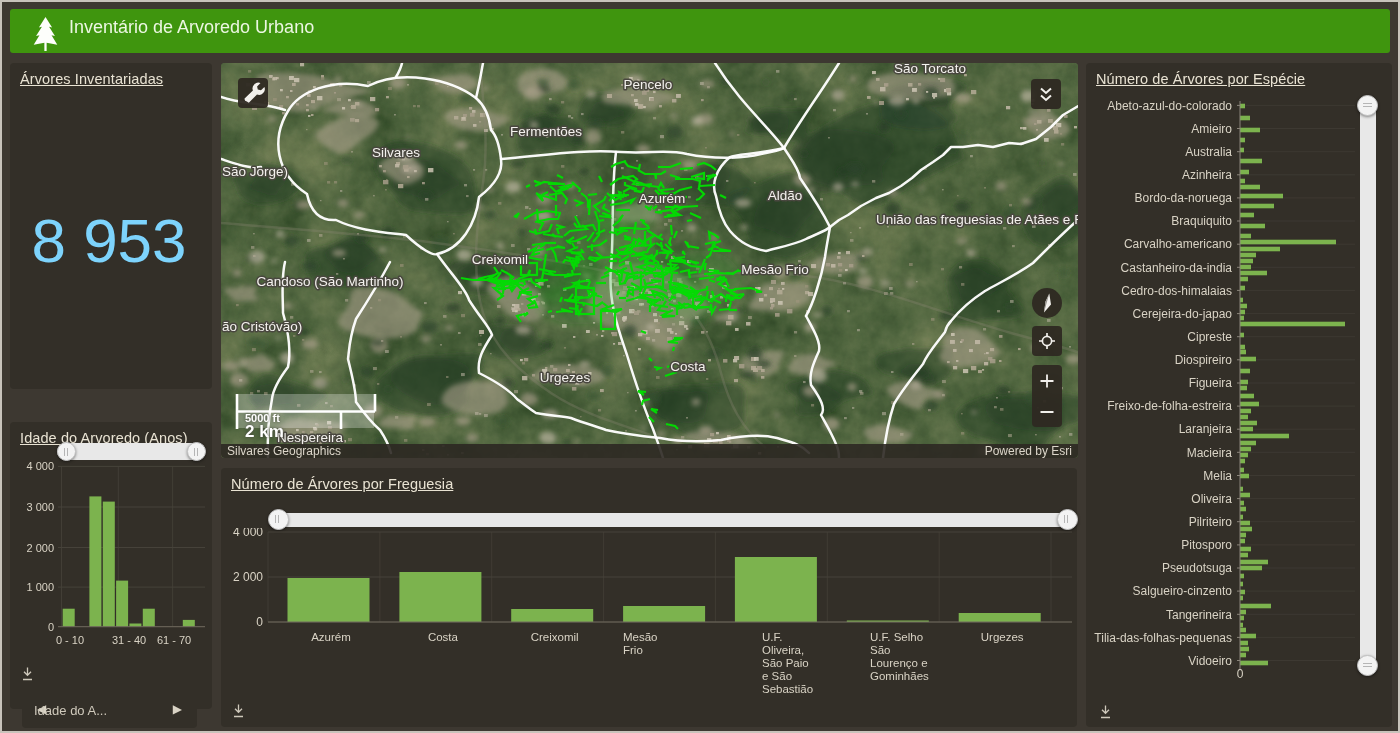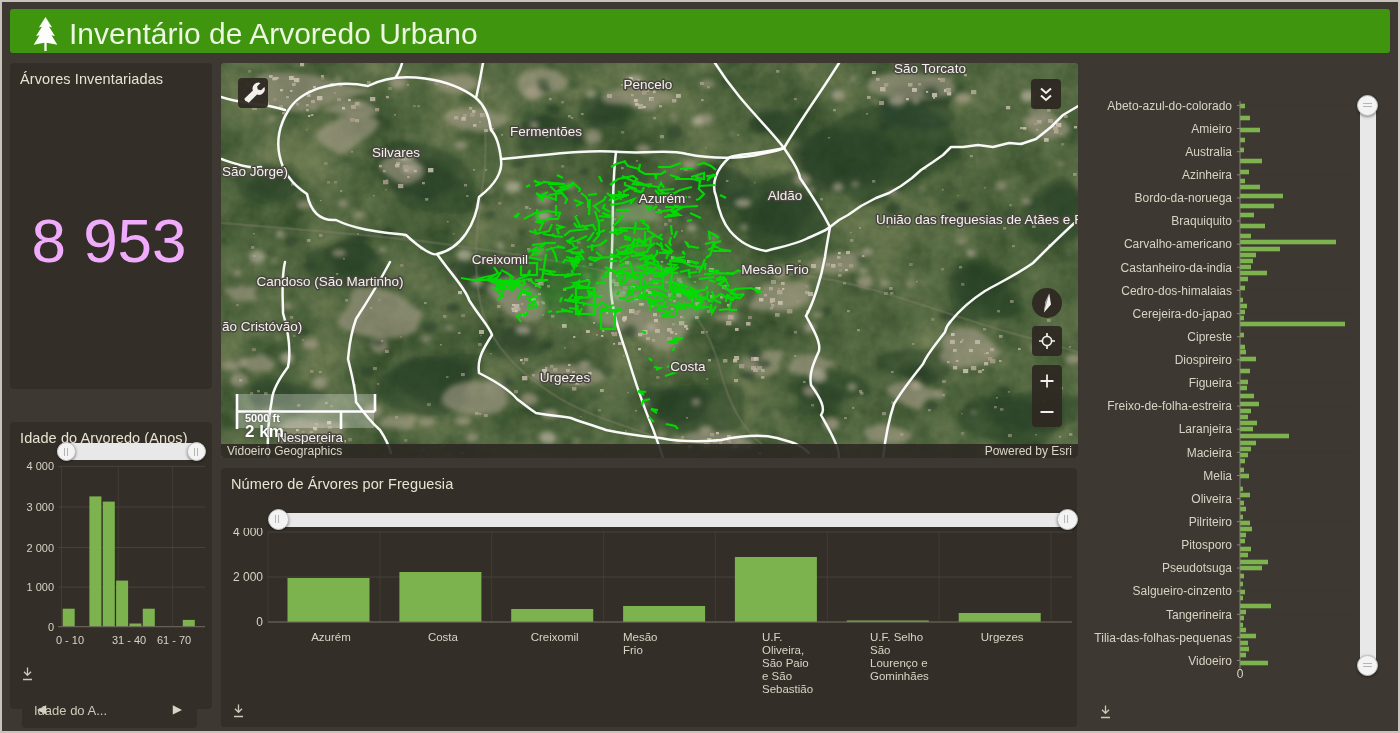--- a/index.html
+++ b/index.html
@@ -1,25 +1,25 @@
 <!DOCTYPE html>
 <html><head>
 <meta charset="utf-8">
 <style>
 * { margin:0; padding:0; box-sizing:border-box; }
 html,body { width:1400px; height:733px; overflow:hidden; }
 body { font-family:"Liberation Sans", sans-serif; background:#c8c3bb; }
 #page { position:absolute; left:0; top:0; width:1400px; height:733px; background:#3d3831; overflow:hidden; }
 #frame { position:absolute; left:0; top:0; width:1400px; height:733px; border:2px solid #c8c3bb; z-index:99; pointer-events:none; }
 .panel { position:absolute; background:#332f28; border-radius:4px; }
-.ptitle { position:absolute; left:10px; top:8px; font-size:14.5px; color:#e9e3d3; letter-spacing:0.1px; }
+.ptitle { position:absolute; left:10px; top:8px; font-size:14.5px; color:#e9e3d3; letter-spacing:0.1px;text-decoration:underline; }
 #hdr { position:absolute; left:10px; top:9px; width:1380px; height:44px; background:#3f950e; border-radius:3px; }
-#hdr .txt { position:absolute; left:59px; top:8px; font-size:30px; color:#ecf7e2; }
+#hdr .txt { position:absolute; left:59px; top:8px; font-size:18px; color:#ecf7e2; }
 #hdr svg { position:absolute; left:23px; top:8px; }
-#bignum { position:absolute; left:0; top:147px; width:198px; text-align:center; font-size:62px; color:#f0abfc; line-height:1; }
+#bignum { position:absolute; left:0; top:147px; width:198px; text-align:center; font-size:62px; color:#7dd3fc; line-height:1; }
 #age-tab { position:absolute; left:22px; top:691px; width:175px; height:37px; background:#332f28; border-radius:0 0 4px 4px; }
 #age-tab .lbl { position:absolute; left:12px; top:12px; width:100%; text-align:left; font-size:13px; color:#cfc9bb; }
 #age-tab .ar { position:absolute; top:11px; font-size:12px; color:#d9d3c5; }
 #map-wrap { position:absolute; left:221px; top:63px; width:857px; height:395px; border-radius:4px; overflow:hidden; background:#4a5d3c; }
 #attr { position:absolute; left:0; top:381px; width:857px; height:14px; background:rgba(44,40,34,0.9); color:#dcd6ca; font-size:12px; }
 #attr .l { position:absolute; left:6px; top:0px; }
 #attr .r { position:absolute; right:6px; top:0px; }
 .mbtn { position:absolute; background:rgba(46,41,34,0.95); border-radius:4px; width:30px; height:30px; }
 .slider { position:absolute; background:#e8e8e8; border-radius:9px; }
 .handle { position:absolute; width:19px; height:19px; border-radius:50%; background:#f3f3f3; border:1px solid #c2c2c2; box-shadow:0 1px 3px rgba(0,0,0,0.45); }
@@ -1434,21 +1434,21 @@
         </svg>
 </div>
 <div style="position:absolute; left:15px; top:331px; width:138px; height:34px; background:rgba(255,255,255,0.28);"></div>
 <svg class="abs" style="left:13px; top:329px;" width="145" height="40" viewBox="0 0 145 40">
   <path d="M3 2 L3 37 M3 19.5 L141 19.5 M141 19.5 L141 2 M107 19.5 L107 37" stroke="#ffffff" stroke-width="2.6" fill="none"></path>
 </svg>
 <div style="position:absolute; left:24px; top:332px; font-size:17px; font-weight:bold; color:#fff; text-shadow:0 0 3px rgba(70,70,64,0.95);margin-top:27px;">2 km</div>
 <div style="position:absolute; left:24px; top:349px; font-size:11px; font-weight:bold; color:#fff; text-shadow:0 0 3px rgba(70,70,64,0.95);">5000 ft</div>
 
     <div id="attr">
-        <span class="l">Vidoeiro Geographics</span>
+        <span class="l">Silvares Geographics</span>
         <span class="r">Powered by Esri</span>
       </div>
   </div>
 
   <div class="panel" style="left:221px; top:468px; width:856px; height:259px;">
     <div class="ptitle">Número de Árvores por Freguesia</div>
   </div>
   <div class="slider" style="left:271px; top:513px; width:801px; height:14px;"></div>
   <div class="handle" style="left:268px; top:509px; width:21px; height:21px;"></div>
   <div class="handle" style="left:1057px; top:509px; width:21px; height:21px;"></div>
@@ -1488,20 +1488,23 @@
 <text x="541" y="165" font-size="11.5" fill="#d9d3c5">Sebastião</text>
 <text x="649" y="113" font-size="11.5" fill="#d9d3c5">U.F. Selho</text>
 <text x="649" y="126" font-size="11.5" fill="#d9d3c5">São</text>
 <text x="649" y="139" font-size="11.5" fill="#d9d3c5">Lourenço e</text>
 <text x="649" y="152" font-size="11.5" fill="#d9d3c5">Gominhães</text>
   </svg>
 <svg class="dl abs" style="left:231px; top:703px;" width="15" height="16" viewBox="0 0 15 16">
 <path d="M7.5 1.5 L7.5 9 M4 5.8 L7.5 9.3 L11 5.8 M3 13.5 L12 13.5" stroke="#cfc9bb" stroke-width="1.3" fill="none"></path>
 </svg>
 
+  <div class="panel" style="left:1086px; top:63px; width:306px; height:664px;">
+    <div class="ptitle">Número de Árvores por Espécie</div>
+  </div>
   <svg class="abs" style="left:1086px; top:63px;" width="300" height="664" viewBox="0 0 300 664">
 <line x1="154" y1="42.4" x2="269" y2="42.4" stroke="#3d3932" stroke-width="1"></line>
 <line x1="151" y1="42.4" x2="154" y2="42.4" stroke="#8a847a" stroke-width="1"></line>
 <text x="146" y="46.6" font-size="12" fill="#d9d3c5" text-anchor="end">Abeto-azul-do-colorado</text>
 <line x1="154" y1="65.5" x2="269" y2="65.5" stroke="#3d3932" stroke-width="1"></line>
 <line x1="151" y1="65.5" x2="154" y2="65.5" stroke="#8a847a" stroke-width="1"></line>
 <text x="146" y="69.7" font-size="12" fill="#d9d3c5" text-anchor="end">Amieiro</text>
 <line x1="154" y1="88.7" x2="269" y2="88.7" stroke="#3d3932" stroke-width="1"></line>
 <line x1="151" y1="88.7" x2="154" y2="88.7" stroke="#8a847a" stroke-width="1"></line>
 <text x="146" y="92.9" font-size="12" fill="#d9d3c5" text-anchor="end">Australia</text>

